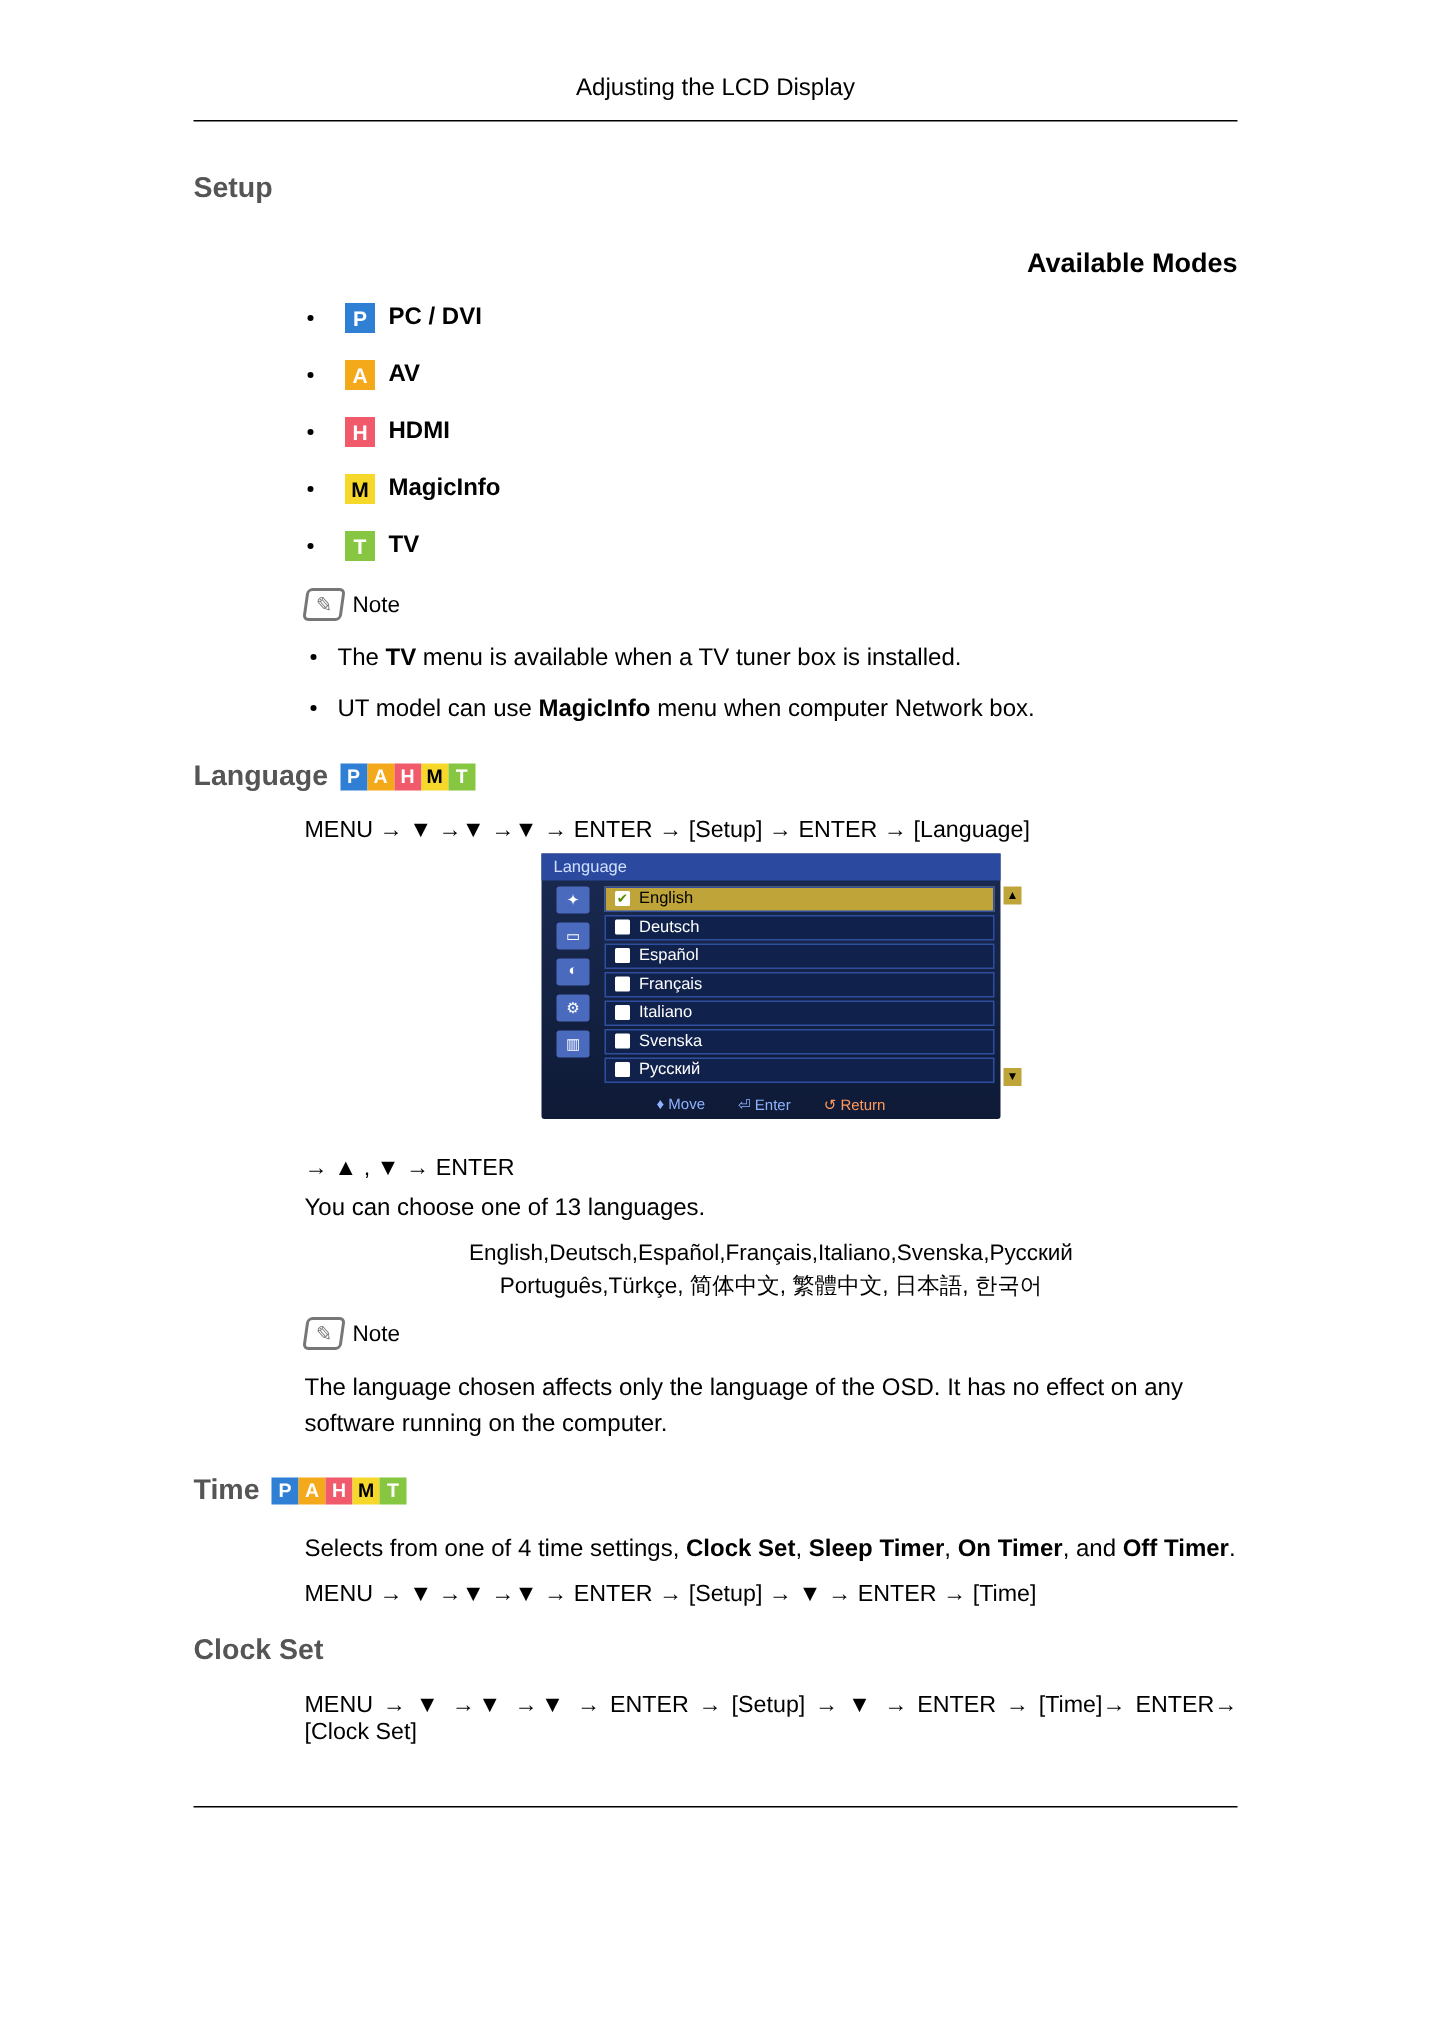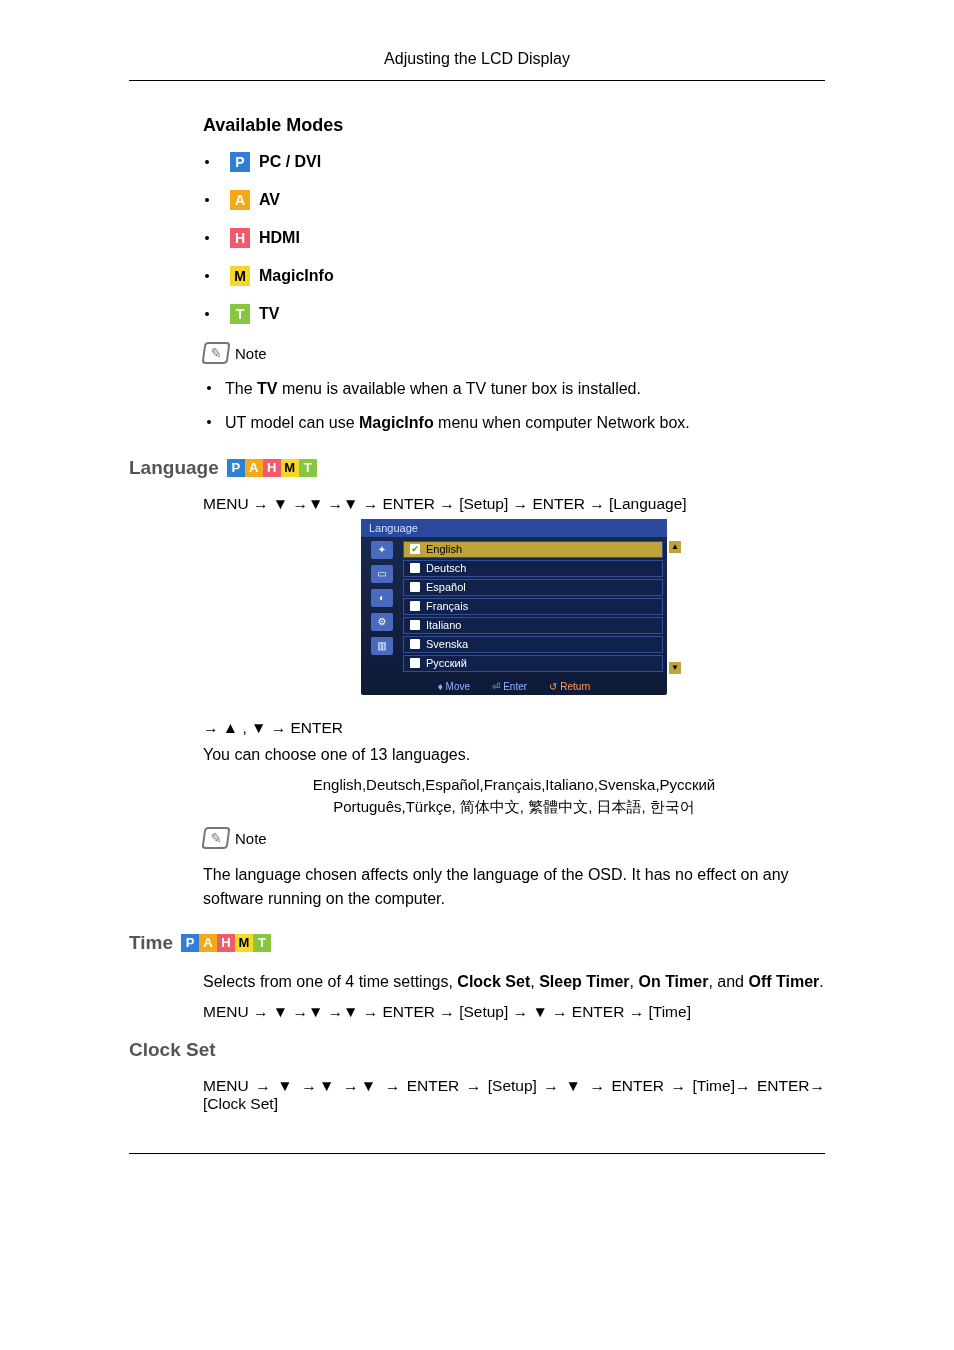--- a/index.html
+++ b/index.html
@@ -40,20 +40,21 @@
   .h2 {
     font-weight: bold;
     font-size: 19px;
     margin: 18px 0 16px 0;
     color: #555;
   }
   .h3 {
     font-weight: bold;
     font-size: 18px;
     margin: 0 0 16px 0;
+    text-align: right;
   }
   .indent {
     margin-left: 74px;
   }
   ul.modes {
     list-style: none;
     padding: 0;
     margin: 0 0 10px 0;
   }
   ul.modes li {
@@ -222,20 +223,21 @@
   .bold { font-weight: bold; }
 </style>
 </head>
 <body>
 
 <div class="page">
 
   <div class="header-title">Adjusting the LCD Display</div>
   <hr class="hr">
 
+  <div class="h1">Setup</div>
 
   <div class="indent">
     <div class="h3">Available Modes</div>
 
     <ul class="modes">
       <li>
         <span class="bullet"></span>
         <span class="chip chip-P">P</span>
         <span class="mode-label">PC / DVI</span>
       </li>

